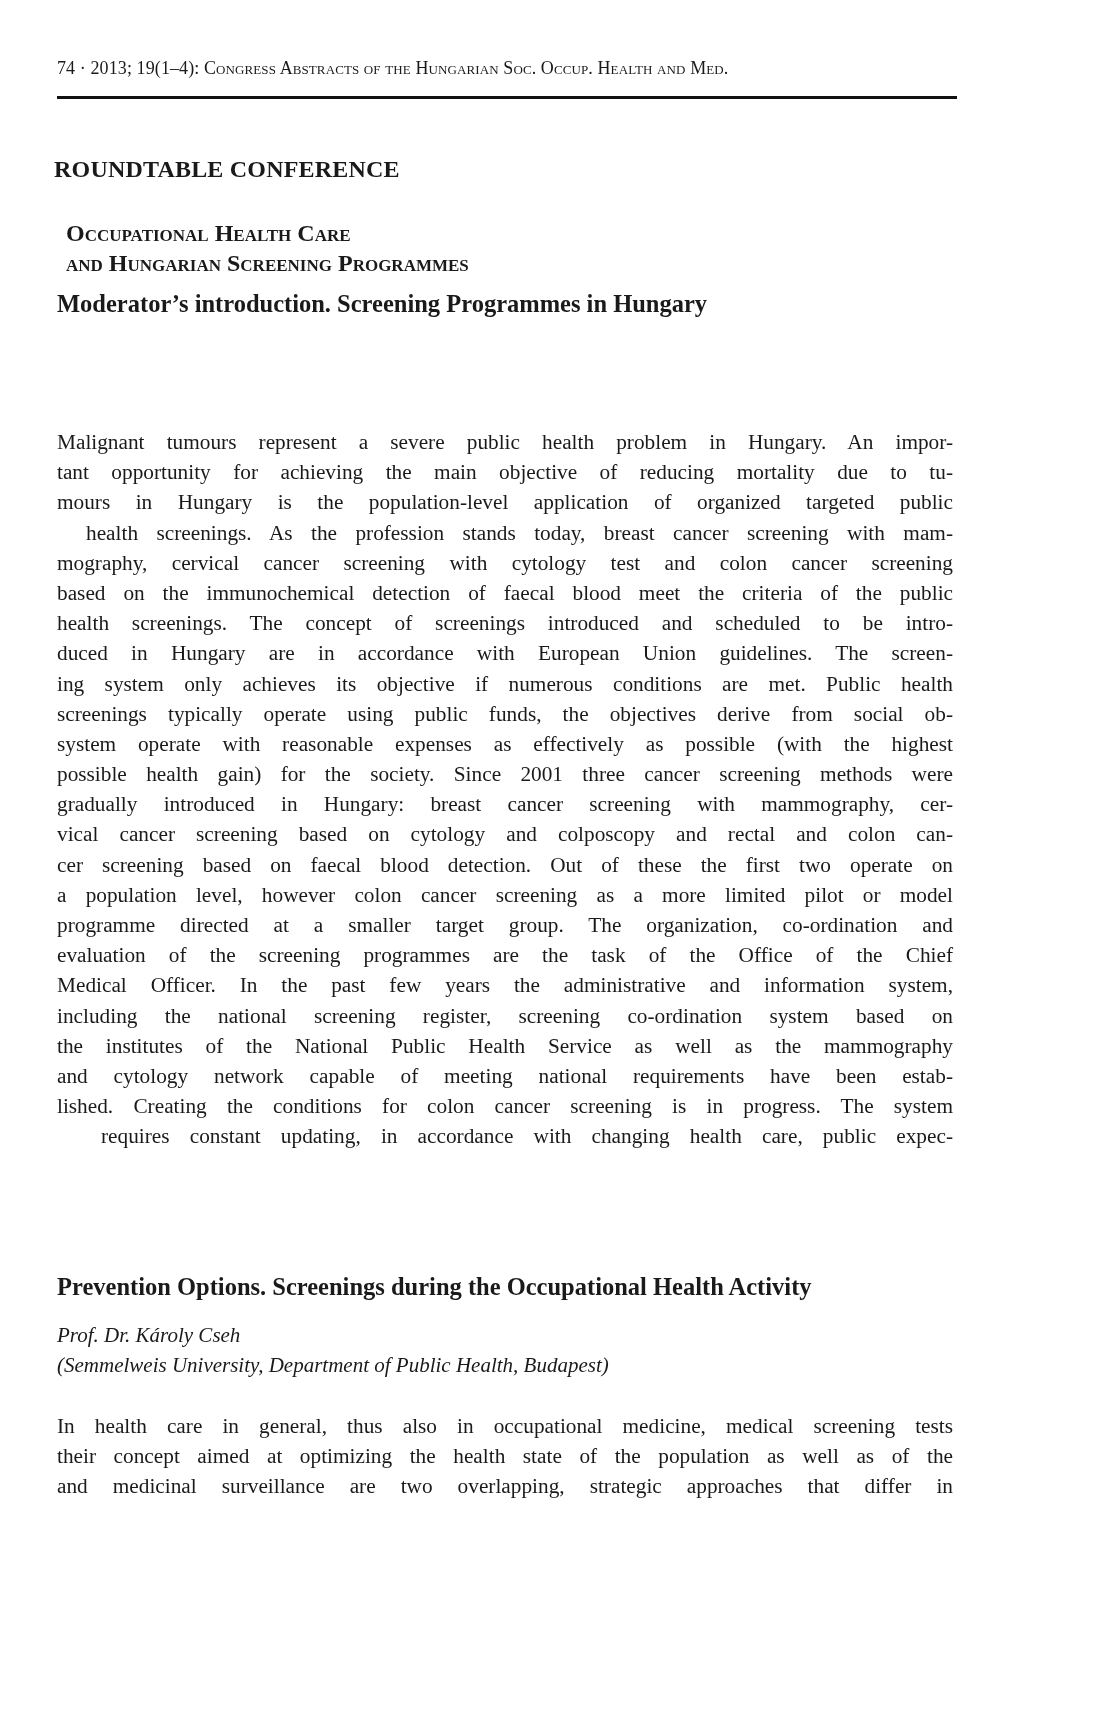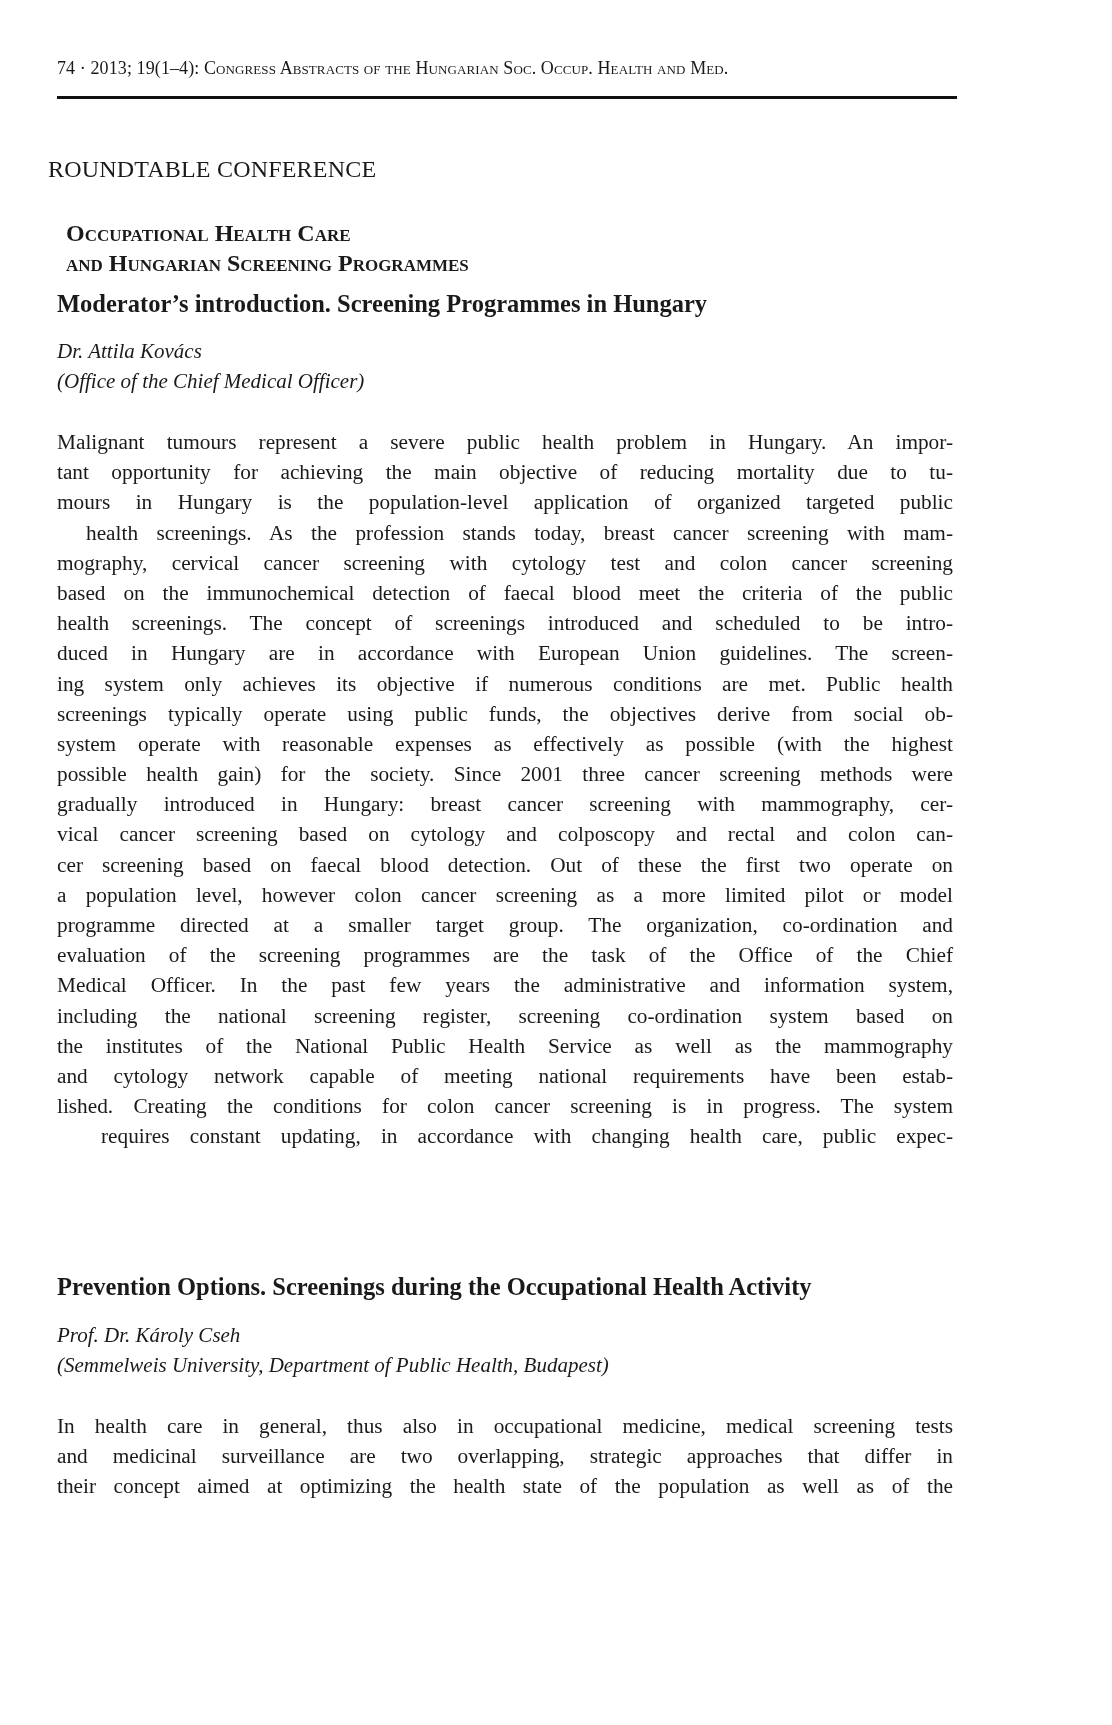--- a/index.html
+++ b/index.html
@@ -2,21 +2,21 @@
 <html><head>
 <meta charset="utf-8">
 <style>
   html, body { margin: 0; padding: 0; background: #ffffff; }
   body { width: 1112px; height: 1725px; position: relative; overflow: hidden; color: #1a1a1a; font-family: "Liberation Serif", "DejaVu Serif", serif; }
   .page { position: absolute; left: 0; top: 0; width: 1028px; height: 1725px; border-radius: 24px; }
   .running-head { position: absolute; left: 57px; top: 58px; font-size: 18px; letter-spacing: 0.1px; white-space: nowrap; }
   .running-head .sc { font-variant: small-caps; }
   .head-rule { position: absolute; left: 57px; top: 96px; width: 900px; height: 3px; background: #111; }
 
-  .section-title { position: absolute; left: 48px; top: 156px; font-size: 24px; font-weight: normal; letter-spacing: 0.2px; white-space: nowrap; }
+  .section-title { position: absolute; left: 54px; top: 156px; font-size: 24px; font-weight: bold; letter-spacing: 0.2px; white-space: nowrap; }
   .subsection-title { position: absolute; left: 66px; top: 218px; font-size: 24px; font-weight: bold; font-variant: small-caps; line-height: 30px; white-space: nowrap; }
   .subsection-title div { height: 30px; }
 
   .article-title { position: absolute; left: 57px; font-size: 24.5px; font-weight: bold; white-space: nowrap; transform-origin: left top; }
   .authors { position: absolute; left: 57px; font-size: 21px; font-style: italic; line-height: 30px; white-space: nowrap; }
   .authors div { height: 30px; }
 
   .body-text { position: absolute; left: 57px; width: 896px; font-size: 21.3px; line-height: 30.2px; }
   .body-text .line { display: block; height: 30.2px; text-align: justify; text-align-last: justify; white-space: nowrap; overflow: visible; }
   .body-text .line.last { text-align-last: left; }
@@ -33,24 +33,20 @@
   <div class="head-rule"></div>
 
   <div class="section-title">ROUNDTABLE CONFERENCE</div>
 
   <div class="subsection-title">
     <div>Occupational Health Care</div>
     <div>and Hungarian Screening Programmes</div>
   </div>
 
   <div class="article-title" style="top:290px;">Moderator’s introduction. Screening Programmes in Hungary</div>
-  <div class="authors" style="top:336px;">
-    <div>Dr. Attila Kovács</div>
-    <div>(Office of the Chief Medical Officer)</div>
-  </div>
   <div class="body-text" id="body-0" style="top:427px;">
       <div class="line"><span style="white-space: nowrap;">Malignant tumours represent a severe public health problem in Hungary. An impor-</span></div>
       <div class="line"><span style="white-space: nowrap;">tant opportunity for achieving the main objective of reducing mortality due to tu-</span></div>
       <div class="line"><span style="white-space: nowrap;">mours in Hungary is the population-level application of organized targeted public</span></div>
       <div class="line"><span style="white-space: nowrap; margin-left: 29px;">health screenings. As the profession stands today, breast cancer screening with mam-</span></div>
       <div class="line"><span style="white-space: nowrap;">mography, cervical cancer screening with cytology test and colon cancer screening</span></div>
       <div class="line"><span style="white-space: nowrap;">based on the immunochemical detection of faecal blood meet the criteria of the public</span></div>
       <div class="line"><span style="white-space: nowrap;">health screenings. The concept of screenings introduced and scheduled to be intro-</span></div>
       <div class="line"><span style="white-space: nowrap;">duced in Hungary are in accordance with European Union guidelines. The screen-</span></div>
       <div class="line"><span style="white-space: nowrap;">ing system only achieves its objective if numerous conditions are met. Public health</span></div>
@@ -71,17 +67,17 @@
       <div class="line"><span style="white-space: nowrap; margin-left: 44px;">requires constant updating, in accordance with changing health care, public expec-</span></div>
     </div>
 
   <div class="article-title" style="top:1273px;">Prevention Options. Screenings during the Occupational Health Activity</div>
   <div class="authors" style="top:1320px;">
     <div>Prof. Dr. Károly Cseh</div>
     <div>(Semmelweis University, Department of Public Health, Budapest)</div>
   </div>
   <div class="body-text" id="body-1" style="top:1411px;">
       <div class="line"><span style="white-space: nowrap;">In health care in general, thus also in occupational medicine, medical screening tests</span></div>
+      <div class="line"><span style="white-space: nowrap;">their concept aimed at optimizing the health state of the population as well as of the</span></div>
       <div class="line"><span style="white-space: nowrap;">and medicinal surveillance are two overlapping, strategic approaches that differ in</span></div>
-      <div class="line"><span style="white-space: nowrap;">their concept aimed at optimizing the health state of the population as well as of the</span></div>
     </div>
 
 </div>
 
 </body></html>

